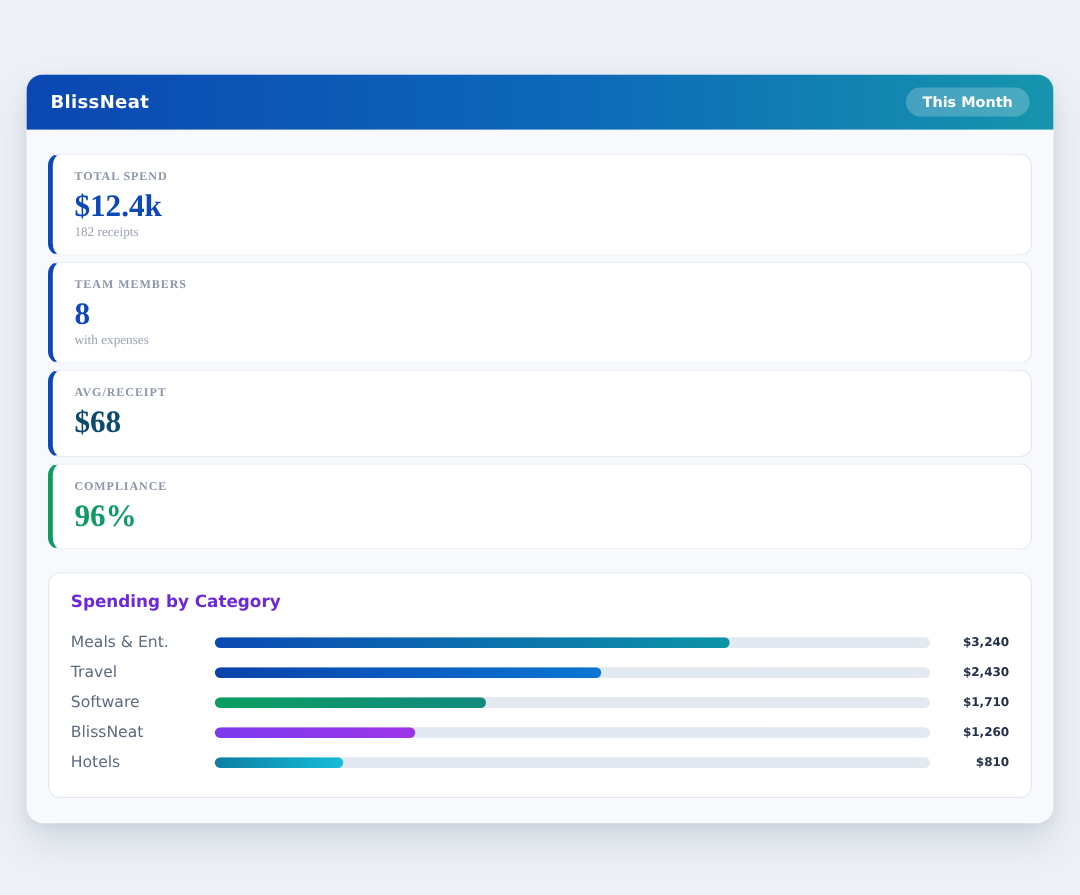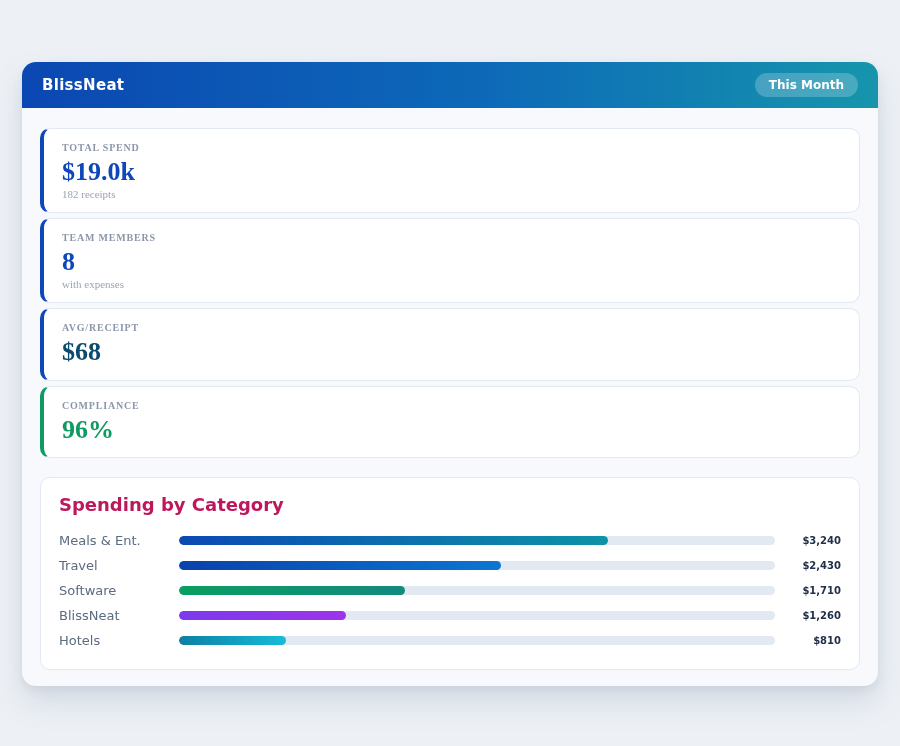--- a/index.html
+++ b/index.html
@@ -76,23 +76,23 @@
   }
 
   .chart-card {
     background: #ffffff;
     border: 1px solid #e3e9f1;
     border-radius: 10px;
     margin-top: 19px;
     padding: 16px 18px 16px 18px;
   }
   .chart-title {
-    font-size: 18px;
-    font-weight: 700;
-    color: #be185d;
+    font-size: 14px;
+    font-weight: 700;
+    color: #6d28d9;
     margin-bottom: 13px;
   }
   .chart-row {
     display: flex;
     align-items: center;
     height: 25px;
   }
   .chart-row-label {
     width: 120px;
     flex: 0 0 120px;
@@ -126,21 +126,21 @@
 
   <div class="app-header">
     <div class="app-title">BlissNeat</div>
     <button class="period-badge">This Month</button>
   </div>
 
   <div class="app-body">
 
     <div class="stat-card" style="border-left-color: rgb(13, 71, 184);">
       <div class="stat-label">TOTAL SPEND</div>
-      <div class="stat-value" style="color: rgb(13, 71, 184);">$19.0k</div>
+      <div class="stat-value" style="color: rgb(13, 71, 184);">$12.4k</div>
       <div class="stat-sub">182 receipts</div>
     </div>
 
     <div class="stat-card" style="border-left-color: rgb(13, 71, 184);">
       <div class="stat-label">TEAM MEMBERS</div>
       <div class="stat-value" style="color: rgb(13, 71, 184);">8</div>
       <div class="stat-sub">with expenses</div>
     </div>
 
     <div class="stat-card" style="border-left-color: rgb(13, 71, 184);">

